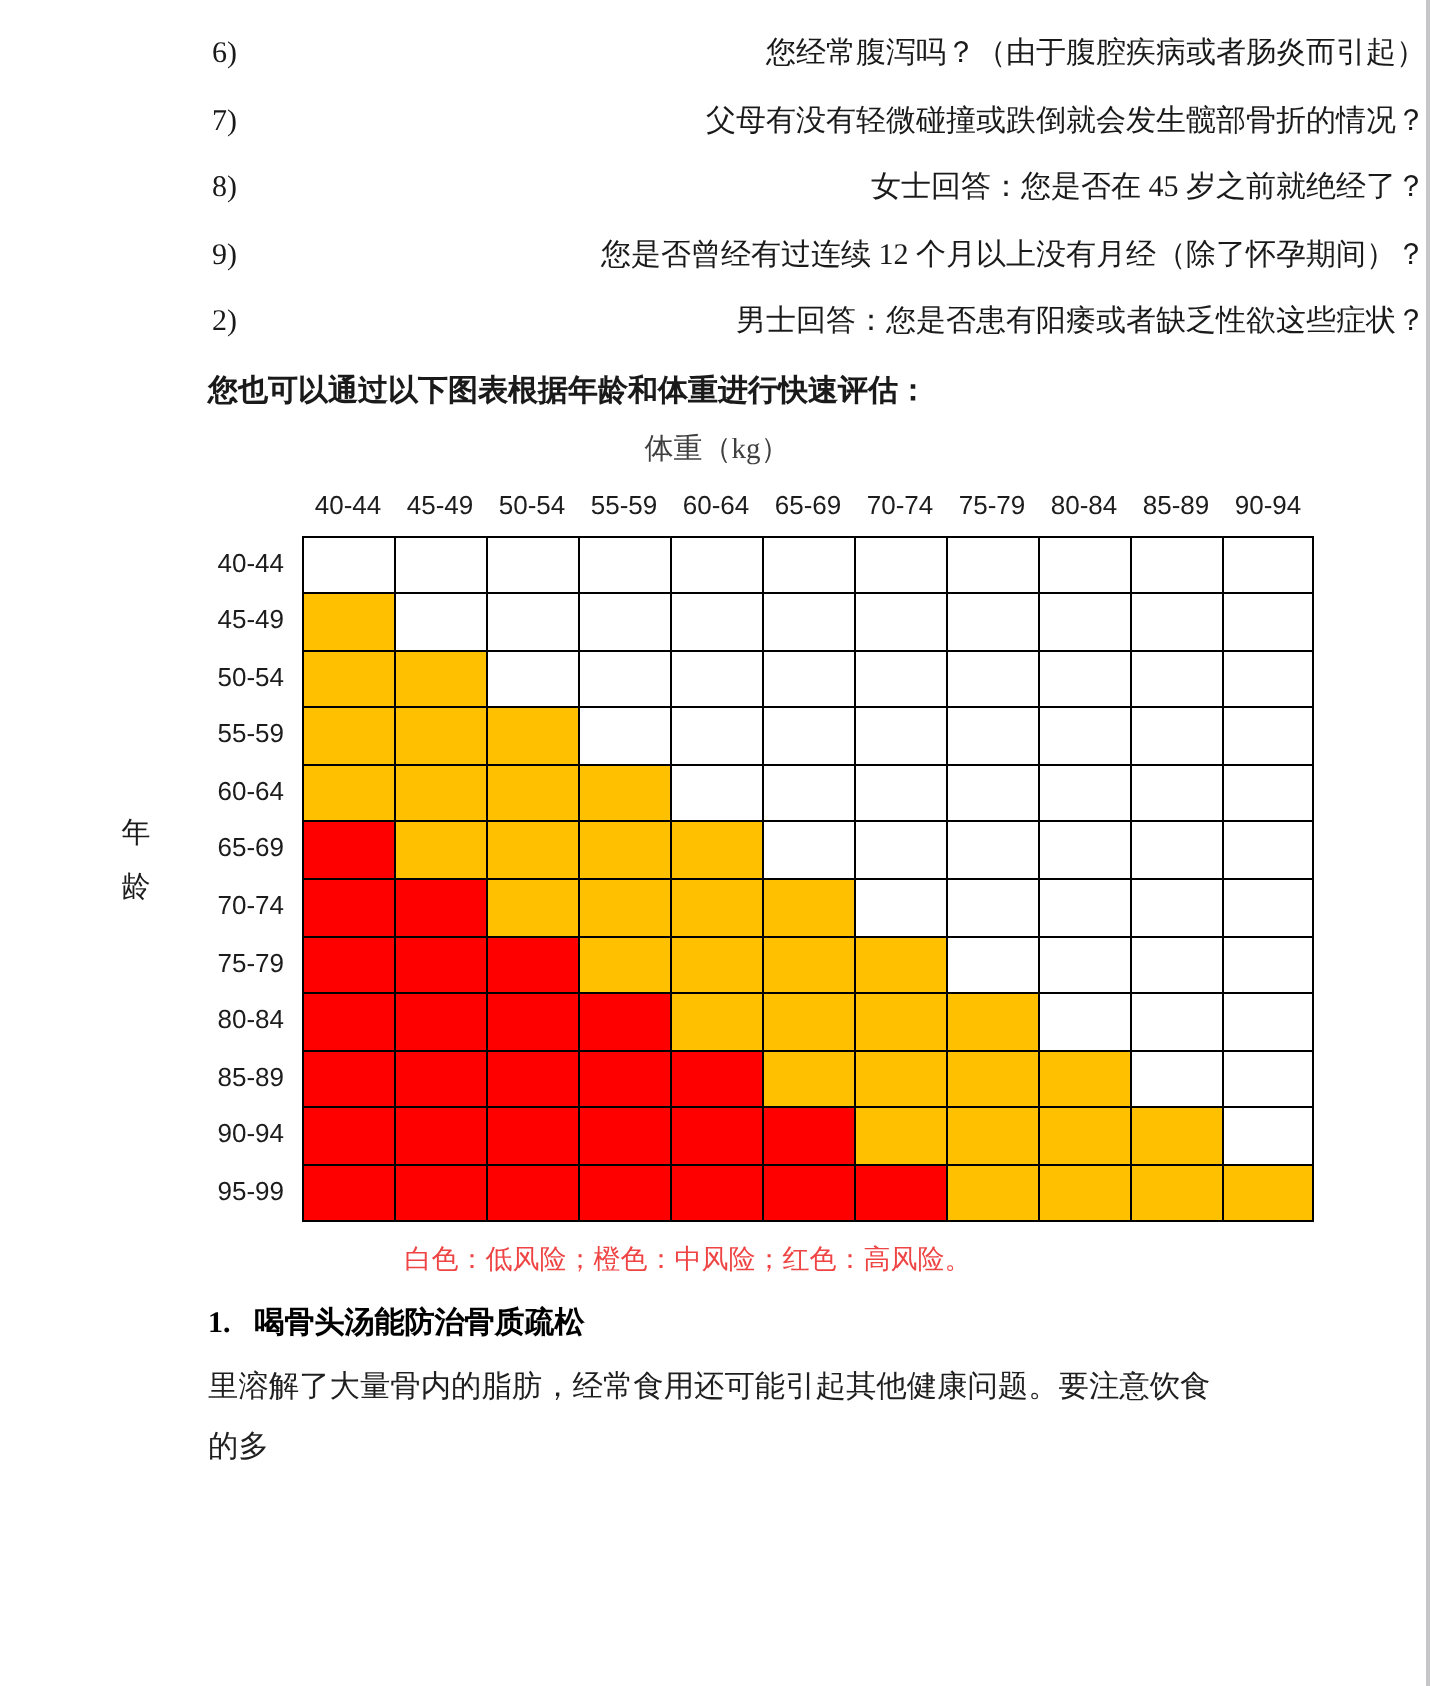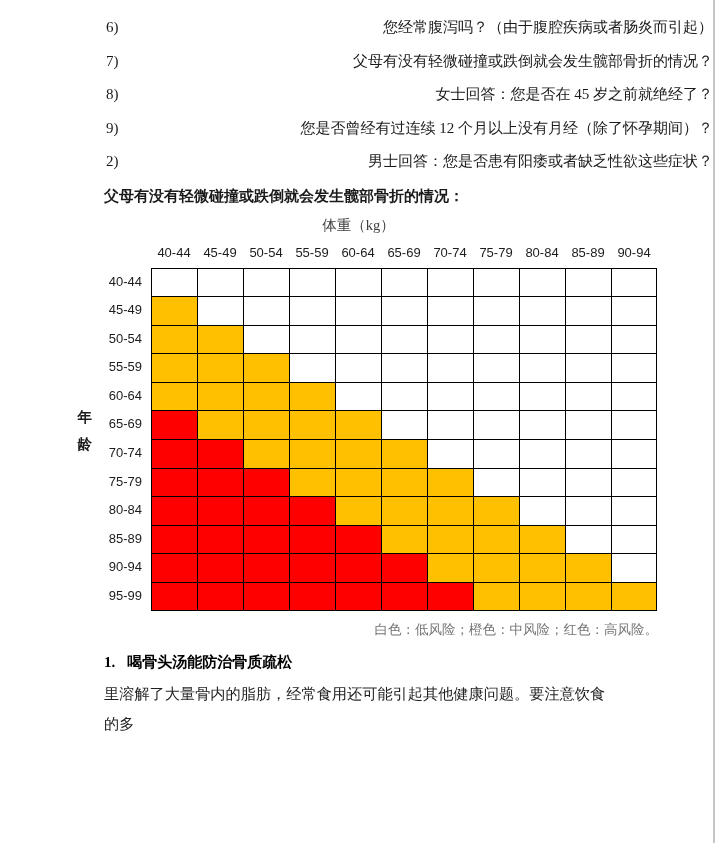--- a/index.html
+++ b/index.html
@@ -16,35 +16,34 @@
   
   .intro { margin:6px 0 0 104px; font-weight:bold; font-size:15px; line-height:20px; }
   
   .chart-title { width:507px; margin:7px 0 0 105px; text-align:center; font-size:14.5px; line-height:20px; color:#3f3f3f; }
   .chart-xlabel { width:507px; margin:9px 0 0 105px; text-align:center; font-size:14.5px; line-height:20px; color:#3f3f3f; }
   .col-headers { display:flex; margin-top:9px; font-family:"Liberation Sans","DejaVu Sans",sans-serif; font-size:13px; color:#1c1c1c; line-height:18px; }
   .col-headers .spacer { width:151px; flex:0 0 151px; }
   .col-headers .col-h { width:46px; flex:0 0 46px; text-align:center; }
   .grid-wrap { position:relative; margin-top:6px; }
   .ylabel {
-    position:absolute; left:76px; top:136px; width:16px;
-    font-size:14.5px; line-height:27px; color:#1c1c1c; text-align:right;
+    position:absolute; left:60px; top:136px; width:16px;
+    font-size:14.5px; line-height:27px; color:#1c1c1c; text-align:center;
     word-break:break-all;
-    font-weight:bold;
   }
   .grid-row { display:flex; height:28.6px; }
   .row-label {
     flex:0 0 151px; width:151px; box-sizing:border-box; padding-right:9px;
     text-align:right; font-family:"Liberation Sans","DejaVu Sans",sans-serif;
     font-size:13px; color:#1c1c1c; line-height:28.6px;
   }
   .cell { flex:0 0 46px; width:46px; box-sizing:border-box; border-left:1px solid #000; border-top:1px solid #000; }
   .grid-row .cell:last-child { border-right:1px solid #000; }
   .grid-row:last-child .cell { border-bottom:1px solid #000; }
-  .legend { width:628px; margin:10px 0 0 30px; text-align:right; font-size:13.5px; line-height:18px; color:#737373; }
+  .legend { width:628px; margin:10px 0 0 30px; text-align:center; font-size:13.5px; line-height:18px; color:#ef4444; }
   
   .sec-heading { margin:36px 0 0 104px; font-weight:bold; font-size:15.5px; line-height:20px; color:#000; }
   .sec-heading .h-num { margin-right:14px; }
   .sub-heading { margin:13px 0 0 104px; font-weight:bold; font-size:15px; line-height:20px; color:#000; }
   .sub-heading .h-num { margin-right:12px; }
   .para { margin:7px 0 0 104px; width:512px; font-size:15.2px; line-height:30.5px; color:#1f1f1f; }
 </style>
 </head>
 <body>
 
@@ -66,21 +65,21 @@
     <div class="q-item">
       <span class="q-num">9)</span>
       <span class="q-text">您是否曾经有过连续 12 个月以上没有月经（除了怀孕期间）？</span>
     </div>
     <div class="q-item">
       <span class="q-num">2)</span>
       <span class="q-text">男士回答：您是否患有阳痿或者缺乏性欲这些症状？</span>
     </div>
   </div>
 
-  <div class="intro">父母有没有轻微碰撞或跌倒就会发生髋部骨折的情况：</div>
+  <div class="intro">您也可以通过以下图表根据年龄和体重进行快速评估：</div>
 
   <div class="chart">
     <div class="chart-xlabel">体重（kg）</div>
     <div class="col-headers">
         <div class="spacer"></div>
         <div class="col-h">40-44</div>
         <div class="col-h">45-49</div>
         <div class="col-h">50-54</div>
         <div class="col-h">55-59</div>
         <div class="col-h">60-64</div>

